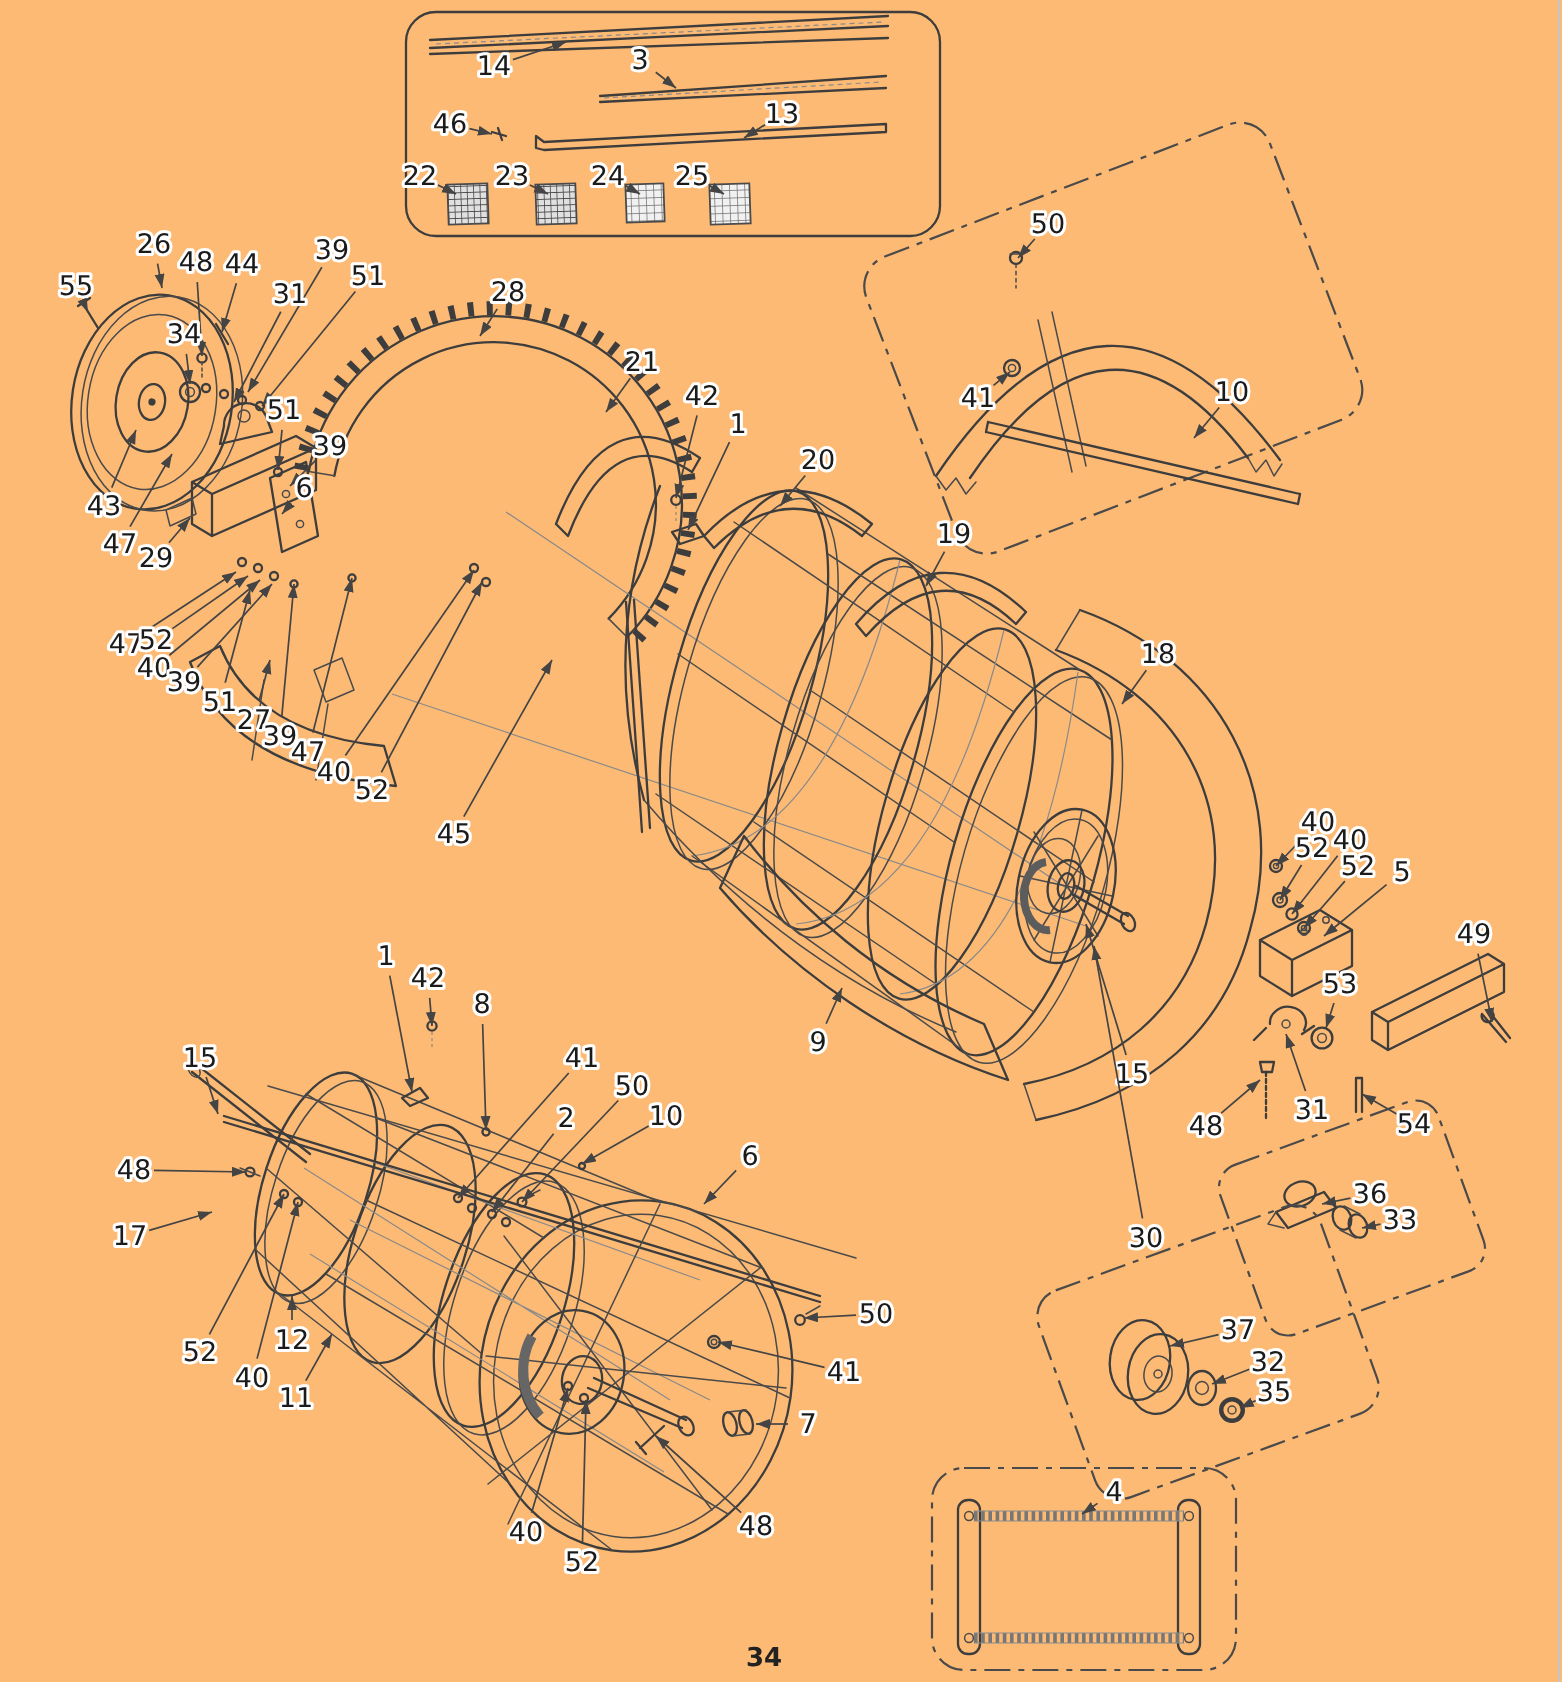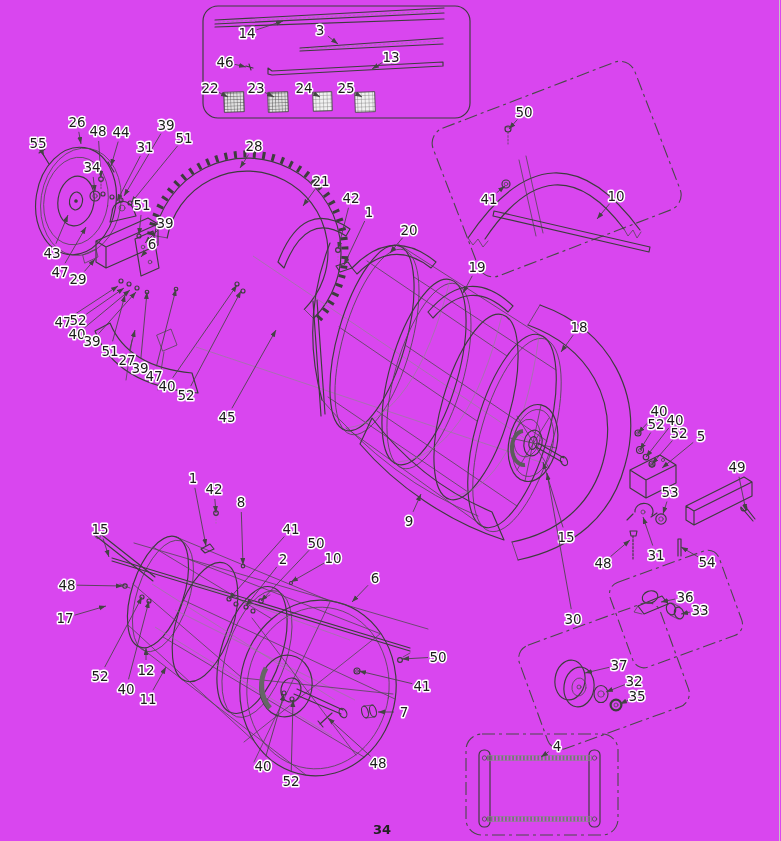--- a/index.html
+++ b/index.html
@@ -1,16 +1,16 @@
 <!DOCTYPE html>
 <html><head>
 <meta charset="utf-8">
 <style>
   html,body{margin:0;padding:0;background:#fff;}
-  .stage{position:relative;width:781px;height:841px;background:#d946ef;overflow:hidden;
+  .stage{position:relative;width:781px;height:841px;background:#fdba74;overflow:hidden;
          font-family:"DejaVu Sans",sans-serif;}
   svg{position:absolute;left:0;top:0;}
   .ln{fill:none;stroke:#3d3d3d;stroke-width:1.15;stroke-linecap:round;stroke-linejoin:round;}
   .ln2{fill:none;stroke:#4a4a4a;stroke-width:.75;stroke-linecap:round;stroke-linejoin:round;}
   .thin{fill:none;stroke:#8a8a8a;stroke-width:.6;}
   .teeth{fill:none;stroke:#3d3d3d;stroke-width:7;stroke-dasharray:3 6.5;}
   .ddash{fill:none;stroke:#4a4a4a;stroke-width:1.1;stroke-dasharray:13 4 3 4;}
   .rod{stroke:#777;stroke-width:5;stroke-dasharray:1.8 1.8;fill:none;}
   .thick{fill:none;stroke:#3d3d3d;stroke-width:2.2;}
   .leader{stroke:#444;stroke-width:.85;fill:none;}

